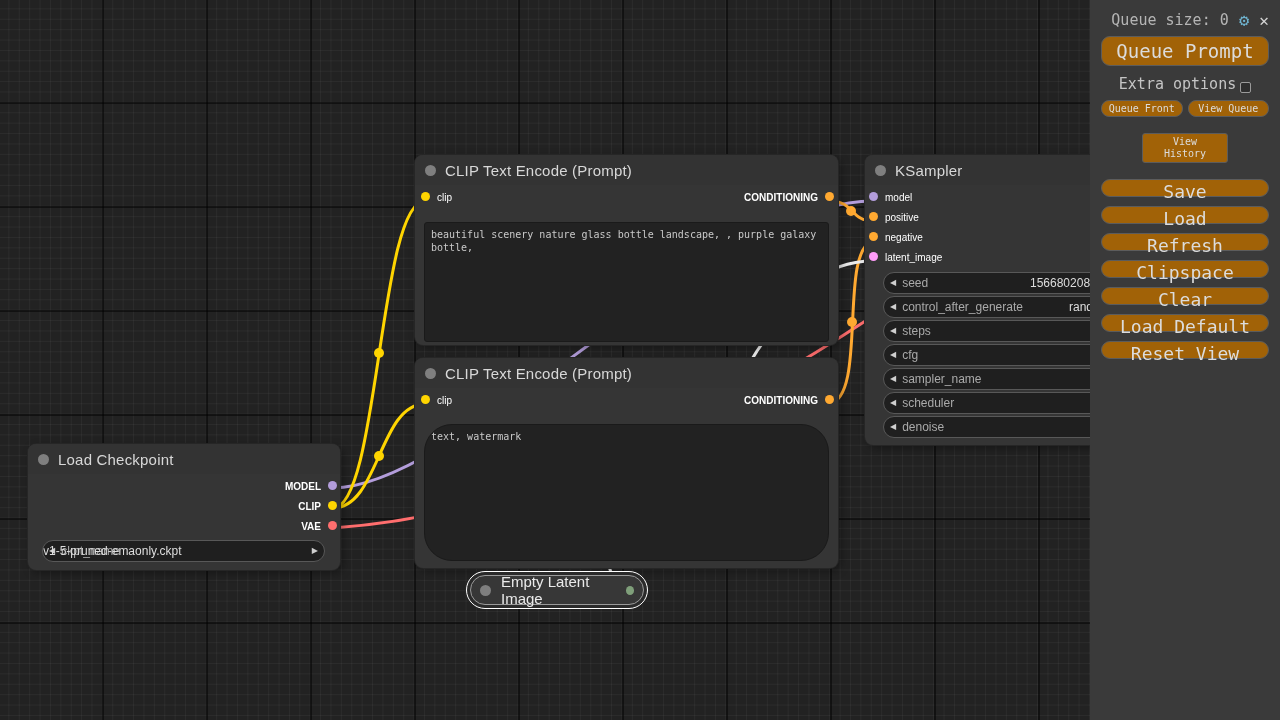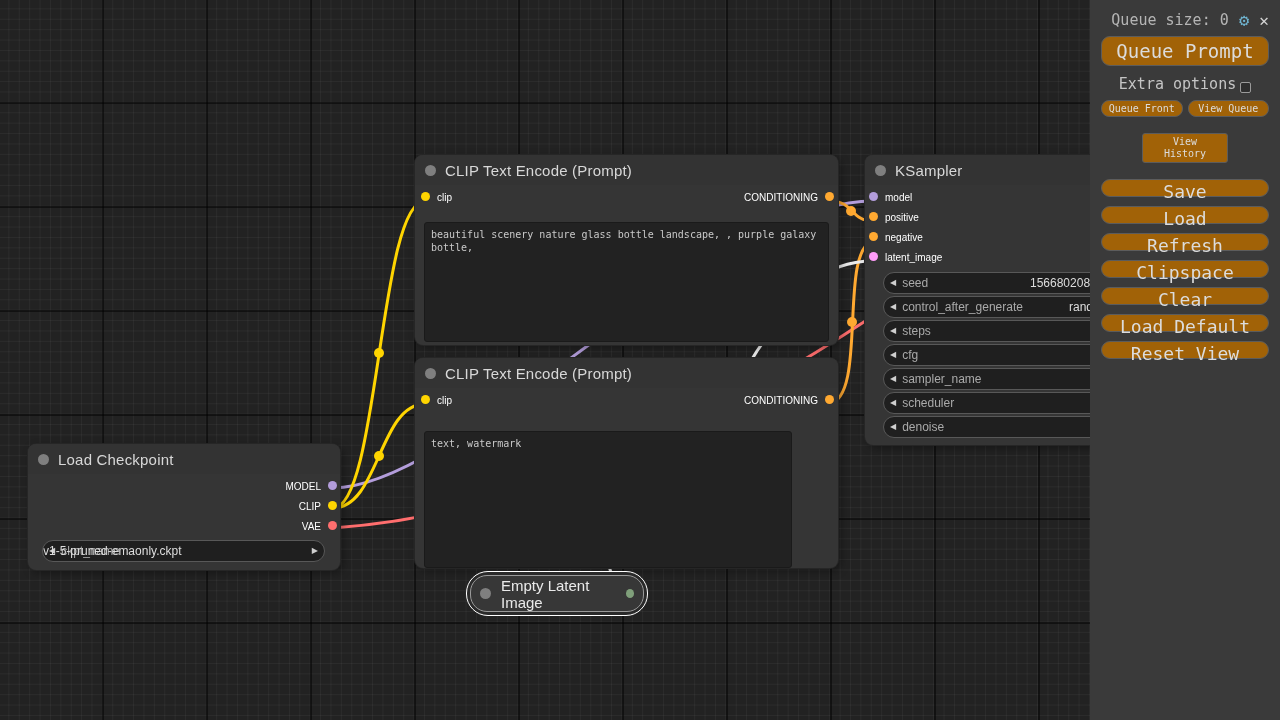--- a/index.html
+++ b/index.html
@@ -35,21 +35,21 @@
   .collapse-dot{width:11px;height:11px;border-radius:50%;background:#7f7f7f;margin-right:9px;flex:0 0 auto;}
   .slot-row{position:absolute;display:flex;align-items:flex-start;color:#ffffff;font-size:10px;}
   .slot-dot{width:9px;height:9px;border-radius:50%;flex:0 0 auto;}
   .dot-model{background:var(--c-model);}
   .dot-clip{background:var(--c-clip);}
   .dot-vae{background:var(--c-vae);}
   .dot-cond{background:var(--c-conditioning);}
   .dot-latent{background:var(--c-latent);}
   .dot-green{background:var(--c-collapsed_output);}
   .in-row .slot-dot{margin-right:7px;}
-  .out-row{flex-direction:row-reverse;}
+  .out-row{flex-direction:row-reverse;font-weight:bold;}
   .out-row .slot-dot{margin-left:7px;}
 
   .widget{position:absolute;background:#1f1f1f;border:1px solid #585858;border-radius:11px;
     height:20px;display:flex;align-items:center;color:#b8b8b8;font-size:12px;overflow:hidden;}
   .widget .warr{color:#cfcfcf;font-size:8px;line-height:1;padding:0 6px;flex:0 0 auto;}
   .widget .wname{color:#aaaaaa;white-space:nowrap;}
   .widget .wvalue{color:#dddddd;white-space:nowrap;}
 
   .node-text{position:absolute;background:#222222;border:1px solid #1a1a1a;border-radius:3px;
     resize:none;outline:none;color:#c9c9c9;font-family:"DejaVu Sans Mono", monospace;
@@ -59,21 +59,21 @@
   .lc-widget{left:14px;right:15px;top:96px;}
   .lc-widget .wname{margin-right:auto;}
   .lc-widget .wvalue{margin:0 auto;position:absolute;left:0;right:0;text-align:left;}
   .lc-widget .warr-r{margin-left:auto;}
 
   
   .ks-widget{left:18px;width:264px;}
   .ks-widget .wvalue{position:absolute;top:3px;}
 
   
-  #node-empty-latent{position:absolute;left:466px;top:571px;width:182px;height:45px;z-index:10;
+  #node-empty-latent{position:absolute;left:466px;top:571px;width:182px;height:38px;z-index:10;
     border:1.5px solid #ffffff;border-radius:22px;box-sizing:border-box;background:#2a2a2a;padding:3px;}
   .pill-inner{width:100%;height:100%;background:#373737;border:1px solid #9a9a9a;border-radius:17px;
     box-sizing:border-box;display:flex;align-items:center;padding:0 9px;}
   .pill-inner .collapse-dot{margin-right:10px;}
   .pill-title{color:#eaeaea;font-size:15px;flex:1 1 auto;}
   .pill-inner .dot-green{width:9px;height:9px;border-radius:50%;}
 
   
   #sidebar{position:absolute;left:1090px;top:0;width:190px;height:720px;background:#3a3a3a;z-index:50;
     font-family:"DejaVu Sans Mono", monospace;color:#c8c8c8;box-sizing:border-box;padding:8px 11px;}
@@ -160,21 +160,21 @@
       <span>CLIP Text Encode (Prompt)</span>
     </div>
     <div class="slot-row in-row" style="left:6px;top:37px;">
       <span class="slot-dot dot-clip"></span>
       <span>clip</span>
     </div>
     <div class="slot-row out-row" style="right:4px;top:37px;">
       <span class="slot-dot dot-cond"></span>
       <span>CONDITIONING</span>
     </div>
-    <textarea class="node-text" style="left: 9px; top: 73px; width: 368px; height: 137px;">text, watermark</textarea>
+    <textarea class="node-text" style="left: 9px; top: 66px; width: 405px; height: 137px; border-radius: 28px;">text, watermark</textarea>
   </div>
 
   <div class="node" style="left:865px;top:155px;width:300px;height:290px;">
     <div class="node-title">
       <span class="collapse-dot"></span>
       <span>KSampler</span>
     </div>
     <div class="slot-row in-row" style="left:4px;top:37px;">
       <span class="slot-dot dot-model"></span>
       <span>model</span>

